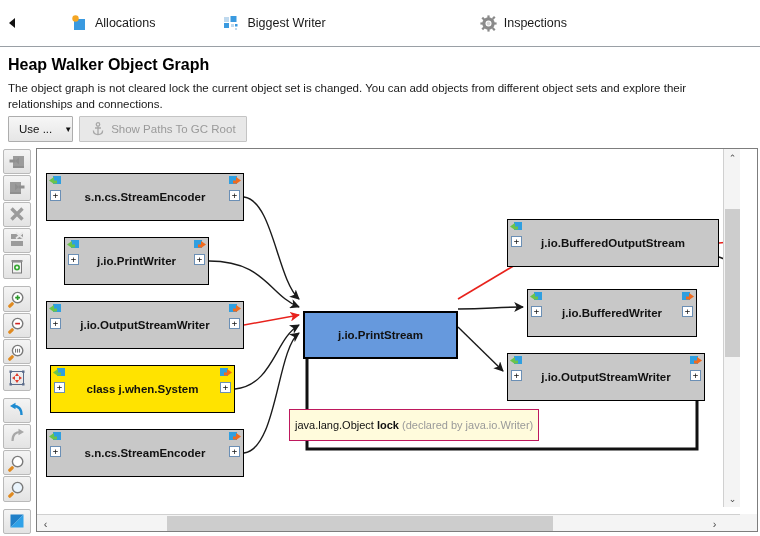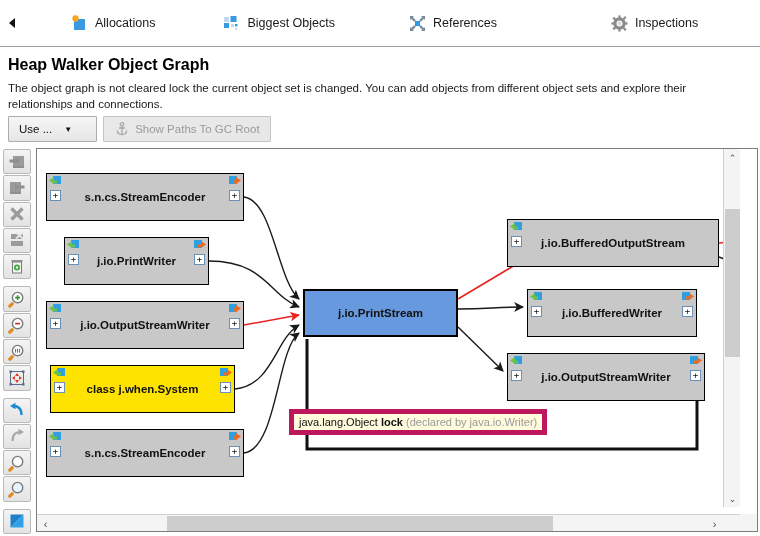--- a/index.html
+++ b/index.html
@@ -73,37 +73,37 @@
   }
 
   
   .node{
     position:absolute;box-sizing:border-box;
     border:1px solid #000;background:#c8c8c8;
     display:flex;align-items:center;justify-content:center;
     font-size:11.5px;color:#111;
   }
   .node.yellow{background:#ffe300;}
-  .node.sel{background:#6699dd;border:2px solid #000;}
+  .node.sel{background:#6699dd;border:2px solid #000;margin-top:22px;}
   .node .lbl{pointer-events:none;text-align:left;padding:0 25px;font-weight:bold;}
   .pin{position:absolute;width:13px;height:12px;}
   .pin.l{left:2px;top:2px;}
   .pin.r{right:2px;top:2px;}
   .pm{
     position:absolute;width:11px;height:11px;box-sizing:border-box;
     background:#fff;border:1px solid #6b8fb5;
     font-size:9px;line-height:9px;text-align:center;color:#111;font-family:"DejaVu Sans Mono",monospace;
   }
   .pm.l{left:3px;top:16px;}
   .pm.r{right:3px;top:16px;}
 
   .fieldlabel{
     position:absolute;box-sizing:border-box;
-    background:#fffbdc;border:5px solid #be185d;
-    font-size:11px;padding:2px 5px;white-space:nowrap;color:#111;
+    background:#fffbdc;border:1px solid #be185d;
+    font-size:11px;padding:9px 5px;white-space:nowrap;color:#111;
   }
   .fieldlabel .mut{color:#9a9a9a;}
   .fieldlabel b{font-weight:bold;}
 
   
   .vsb{
     position:absolute;right:0;top:0;width:17px;height:358px;
     background:#f4f4f4;border-left:1px solid #d0d0d0;box-sizing:border-box;
   }
   .hsb{
@@ -149,38 +149,25 @@
       <span class="ic">
         <svg width="17" height="17" viewBox="0 0 17 17">
           <rect x="1" y="2" width="5" height="5" fill="#bfd9ee"></rect>
           <rect x="1" y="8" width="5" height="5" fill="#3a9ae0"></rect>
           <rect x="7.5" y="1" width="6" height="6" fill="#3a9ae0"></rect>
           <rect x="8" y="9" width="3" height="3" fill="#bfd9ee"></rect>
           <rect x="12" y="9" width="2.5" height="2.5" fill="#3a9ae0"></rect>
           <rect x="12" y="13" width="2" height="2" fill="#bfd9ee"></rect>
         </svg>
       </span>
-      <span>Biggest Objects</span>
+      <span>Biggest Writer</span>
     </div>
 
     <div class="sp-c"></div>
 
-    <div class="tab">
-      <span class="ic">
-        <svg width="17" height="17" viewBox="0 0 17 17">
-          <path d="M2 2 L6 6 M15 2 L11 6 M2 15 L6 11 M15 15 L11 11" stroke="#7a8a99" stroke-width="2.4" fill="none"></path>
-          <polygon points="1,1 5,1 1,5" fill="#7a8a99"></polygon>
-          <polygon points="16,1 12,1 16,5" fill="#7a8a99"></polygon>
-          <polygon points="1,16 5,16 1,12" fill="#7a8a99"></polygon>
-          <polygon points="16,16 12,16 16,12" fill="#7a8a99"></polygon>
-          <rect x="6" y="6" width="5" height="5" fill="#2b9ae8"></rect>
-        </svg>
-      </span>
-      <span>References</span>
-    </div>
 
     <div class="sp-c"></div>
 
 
     <div class="sp-c"></div>
 
     <div class="tab">
       <span class="ic">
         <svg width="17" height="17" viewBox="0 0 17 17">
           <g fill="#8a8a8a">
@@ -203,21 +190,21 @@
 
     <div class="sp-e"></div>
 
   </div>
 
   <div class="page-title">Heap Walker Object Graph</div>
   <div class="page-desc">The object graph is not cleared lock the current object set is changed. You can add objects from different object sets and explore their relationships and connections.</div>
 
   <div class="actionbar">
 
-    <div class="btn" style="padding-right:24px;">
+    <div class="btn" style="padding-right:0;">
       <span>Use ...</span>
       <span class="caret">▼</span>
     </div>
 
     <div class="btn disabled">
       <span class="bic">
         <svg width="14" height="14" viewBox="0 0 14 14">
           <circle cx="7" cy="2.4" r="1.7" fill="none" stroke="#a8a8a8" stroke-width="1.3"></circle>
           <path d="M7 4.2 L7 12 M4 6 L10 6 M2.4 8.6 C2.4 11.6 5 12.6 7 12.6 C9 12.6 11.6 11.6 11.6 8.6" stroke="#a8a8a8" stroke-width="1.3" fill="none"></path>
         </svg>

